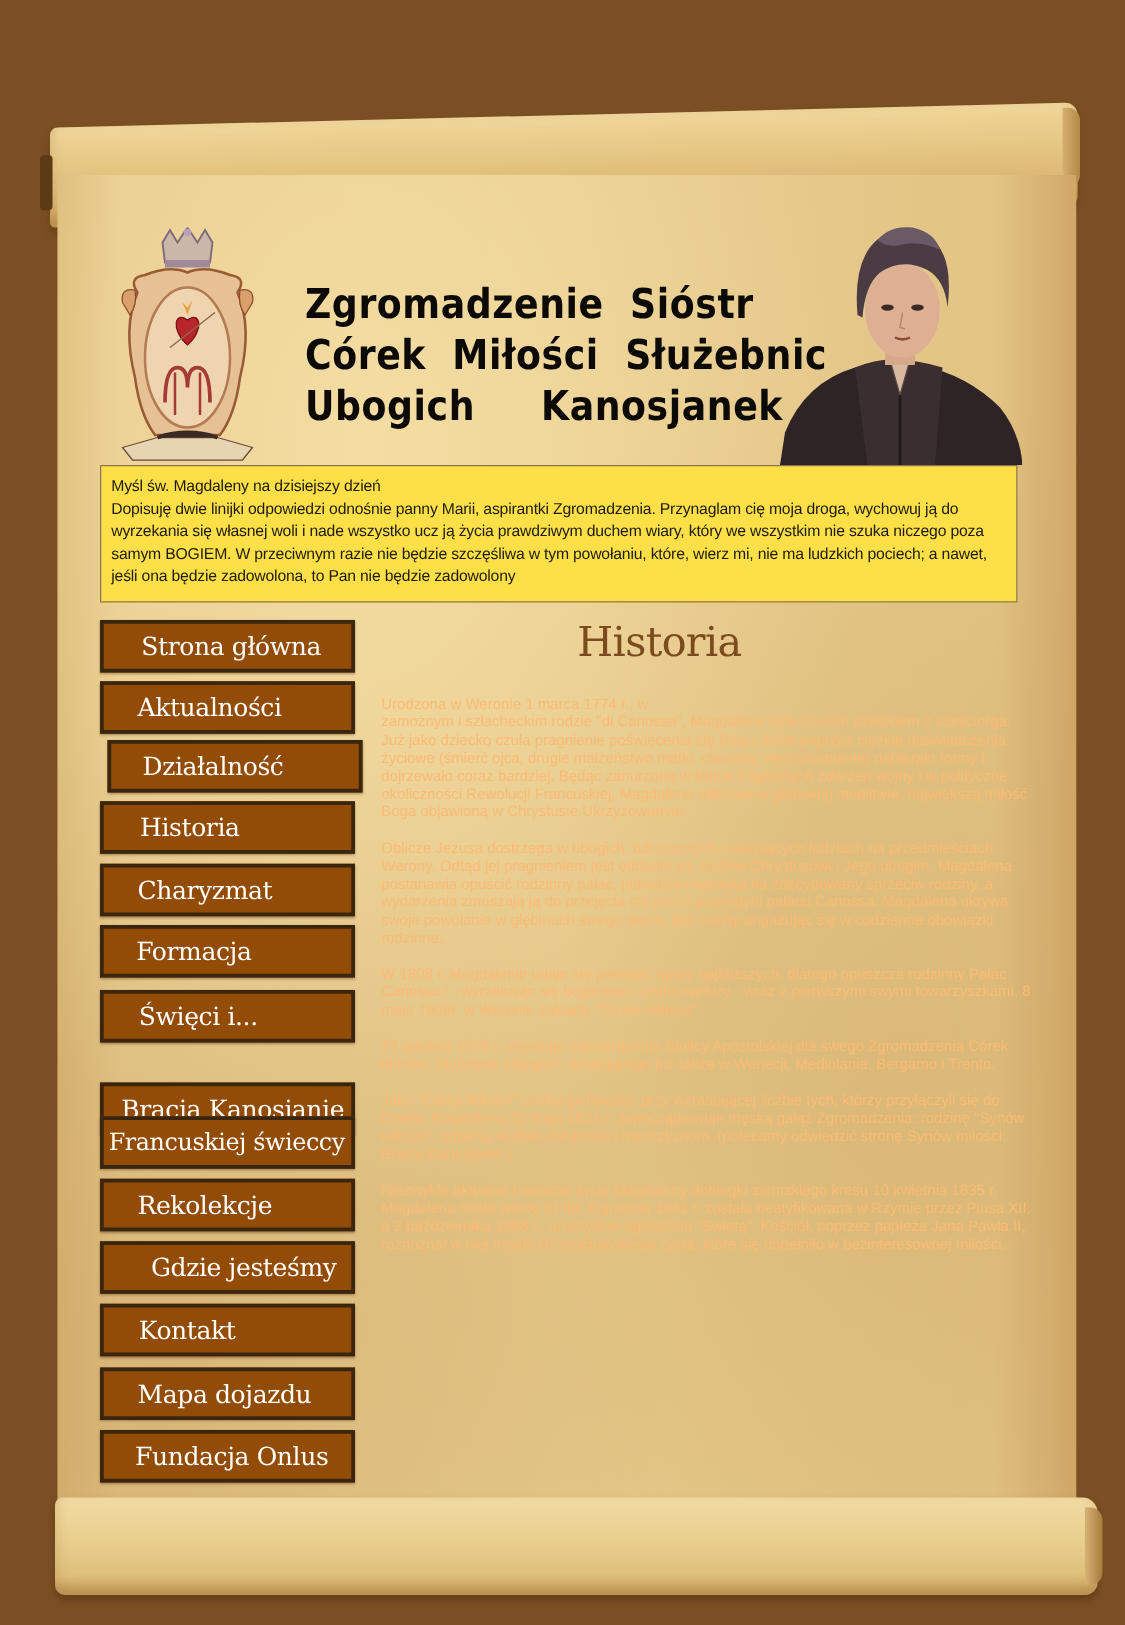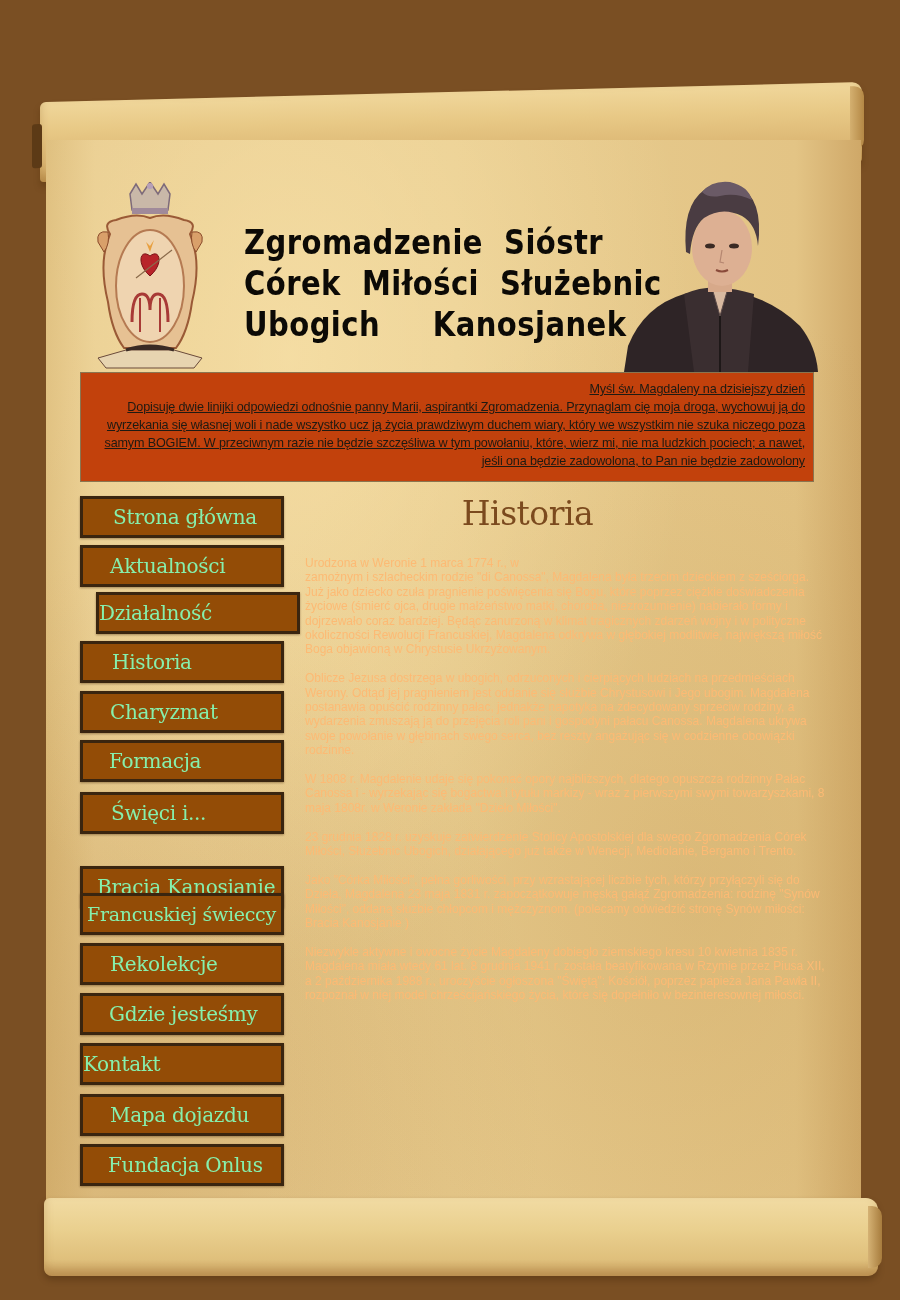--- a/index.html
+++ b/index.html
@@ -61,34 +61,33 @@
     }
     .site-title div { white-space: pre; }
     .portrait {
       position: absolute; left: 624px; top: 176px; width: 194px; height: 196px;
       overflow: hidden;
     }
 
     
     .quote {
       position: absolute; left: 80px; top: 372px; width: 734px; height: 110px;
-      background: #c2410c; border: 1px solid #8a7550; box-sizing: border-box;
-      text-align: right; font-family: "Liberation Sans", sans-serif;
+      background: #fde047; border: 1px solid #8a7550; box-sizing: border-box;
+      text-align: left; font-family: "Liberation Sans", sans-serif;
       font-size: 12.6px; line-height: 18px; color: #1e1a12; padding: 7px 8px 0 8px;
       letter-spacing: -0.15px;
-      text-decoration: underline;
     }
 
     
     .nav { position: absolute; left: 80px; top: 0; width: 206px; }
     .nav-btn {
       position: absolute; left: 0; width: 204px; height: 42px; box-sizing: border-box;
       background: #934c06; border: 3px solid #3a250f;
       box-shadow: 0 1px 2px rgba(60,30,0,0.4);
-      color: #86efac; font-family: "DejaVu Serif", serif; font-size: 20px;
+      color: #ffffff; font-family: "DejaVu Serif", serif; font-size: 20px;
       line-height: 36px; white-space: nowrap; overflow: hidden; cursor: pointer;
       letter-spacing: -0.3px;
     }
 
     
     .page-title {
       position: absolute; left: 300px; top: 494px; width: 455px; text-align: center;
       font-family: "DejaVu Serif", serif; font-size: 33px; color: #7b4a1e;
       letter-spacing: -0.5px;
     }
@@ -161,30 +160,30 @@
 </div>
 
 <div class="quote">
   <div>Myśl św. Magdaleny na dzisiejszy dzień</div>
   <div>Dopisuję dwie linijki odpowiedzi odnośnie panny Marii, aspirantki Zgromadzenia. Przynaglam cię moja droga, wychowuj ją do wyrzekania się własnej woli i nade wszystko ucz ją życia prawdziwym duchem wiary, który we wszystkim nie szuka niczego poza samym BOGIEM. W przeciwnym razie nie będzie szczęśliwa w tym powołaniu, które, wierz mi, nie ma ludzkich pociech; a nawet, jeśli ona będzie zadowolona, to Pan nie będzie zadowolony</div>
 </div>
 
 <nav class="nav">
   <div class="nav-btn" style="top:496px; padding-left:30px;"><span>Strona główna</span></div>
   <div class="nav-btn" style="top:545px; padding-left:27px;"><span>Aktualności</span></div>
-  <div class="nav-btn" style="top:592px; left:16px; "><span>Działalność</span></div>
+  <div class="nav-btn" style="top:592px; left:6px; padding-left:25px;"><span>Działalność</span></div>
   <div class="nav-btn" style="top:641px; padding-left:29px;"><span>Historia</span></div>
   <div class="nav-btn" style="top:691px; padding-left:27px;"><span>Charyzmat</span></div>
   <div class="nav-btn" style="top:740px; padding-left:26px;"><span>Formacja</span></div>
   <div class="nav-btn" style="top:792px; padding-left:28px;"><span>Święci i...</span></div>
   <div class="nav-btn" style="top:841px; padding-left:14px;margin-top:25px;"><span>Bracia Kanosjanie</span></div>
   <div class="nav-btn" style="top:893px; padding-left:4px; font-size:19px;"><span>Francuskiej świeccy</span></div>
   <div class="nav-btn" style="top:943px; padding-left:27px;"><span>Rekolekcje</span></div>
-  <div class="nav-btn" style="top:993px; padding-left:26px;"><span>Gdzie jesteśmy</span></div>
-  <div class="nav-btn" style="top:1043px; "><span>Kontakt</span></div>
+  <div class="nav-btn" style="top:993px; padding-left:26px;text-align:center;"><span>Gdzie jesteśmy</span></div>
+  <div class="nav-btn" style="top:1043px; padding-left:28px;"><span>Kontakt</span></div>
   <div class="nav-btn" style="top:1094px; padding-left:27px;"><span>Mapa dojazdu</span></div>
   <div class="nav-btn" style="top:1144px; padding-left:25px;"><span>Fundacja Onlus</span></div>
 </nav>
 
 <h1 class="page-title" style="margin:0; font-weight:normal;">Historia</h1>
 
 <div class="content">
   <p>
     <span>Urodzona w Weronie 1 marca 1774 r., w</span><br>
     <span>zamożnym i szlacheckim rodzie "di Canossa", Magdalena była trzecim dzieckiem z sześciorga. Już jako dziecko czuła pragnienie poświęcenia się Bogu, które poprzez ciężkie doświadczenia życiowe (śmierć ojca, drugie małżeństwo matki, choroba, niezrozumienie) nabierało formy i dojrzewało coraz bardziej. Będąc zanurzoną w klimat tragicznych zdarzeń wojny i w polityczne okoliczności Rewolucji Francuskiej, Magdalena odkrywa w głębokiej modlitwie, największą miłość Boga objawioną w Chrystusie Ukrzyżowanym.</span>

